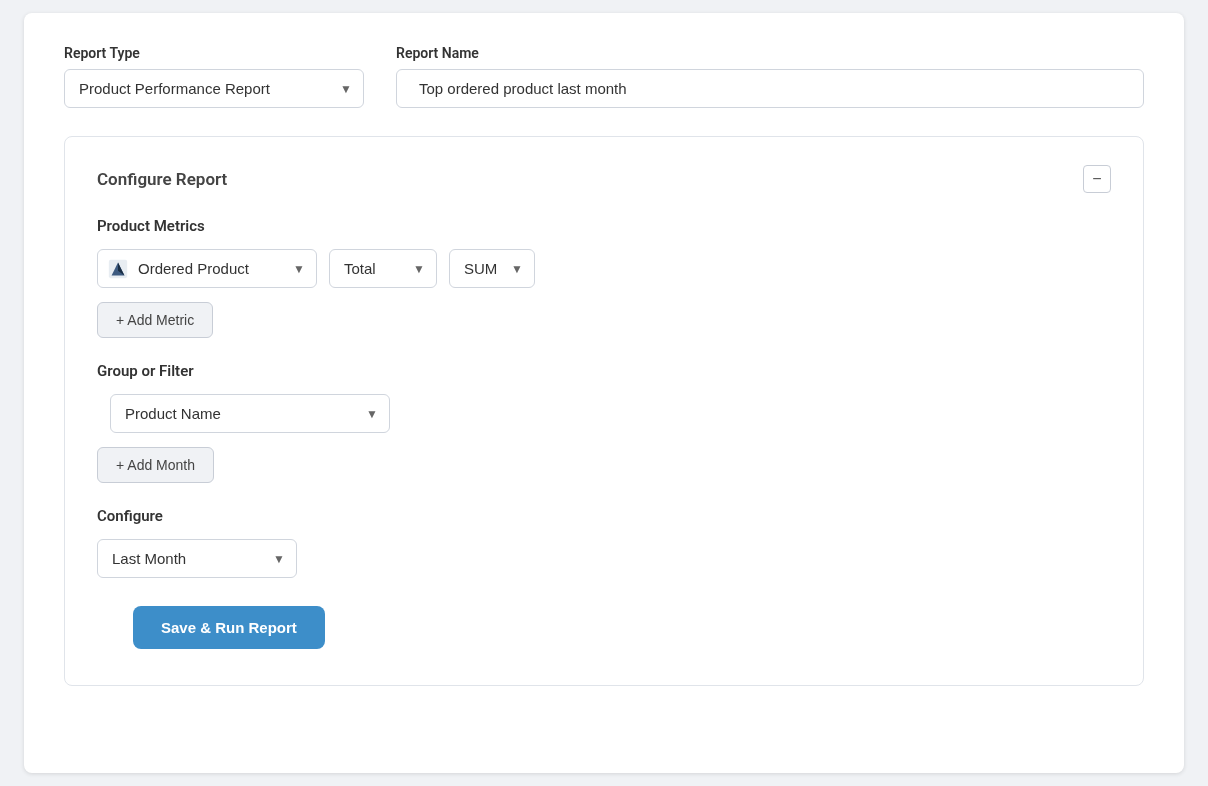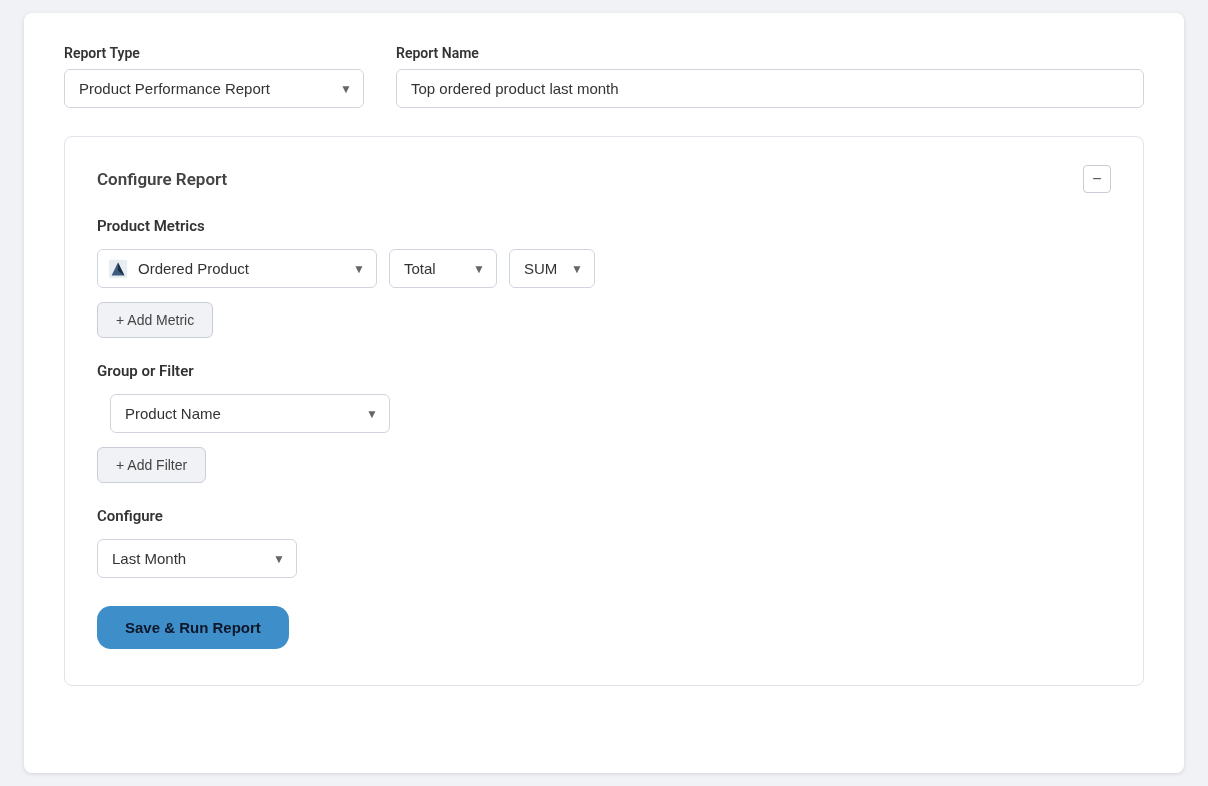--- a/index.html
+++ b/index.html
@@ -87,21 +87,21 @@
       transform: translateY(-50%);
       pointer-events: none;
       color: #666;
       font-size: 12px;
     }
 
     .report-name-input {
       width: 100%;
       border: 1px solid #d0d5dd;
       border-radius: 6px;
-      padding: 10px 14px;
+      padding: 10px 22px;
       font-size: 15px;
       color: #333;
       outline: none;
     }
 
     .configure-section {
       border: 1px solid #e0e4ea;
       border-radius: 8px;
       padding: 28px 32px 36px;
     }
@@ -165,21 +165,21 @@
       align-items: center;
     }
 
     .metric-icon svg {
       width: 22px;
       height: 22px;
     }
 
     .metric-select-with-icon select {
       padding-left: 40px;
-      width: 280px;
+      width: 220px;
     }
 
     .add-btn {
       background: #f0f2f5;
       border: 1px solid #c8cdd6;
       border-radius: 6px;
       padding: 9px 18px;
       font-size: 14px;
       font-weight: 500;
       color: #444;
@@ -209,27 +209,28 @@
     .timeframe-section {
       margin-bottom: 28px;
     }
 
     .timeframe-select {
       width: 200px;
     }
 
     .save-run-btn {
       background: #3d8ec9;
-      color: #0f172a;
+      color: #ffffff;
       border: none;
-      border-radius: 14px;
+      border-radius: 8px;
       padding: 13px 28px;
       font-size: 15px;
       font-weight: 600;
       cursor: pointer;
+      margin-left: 36px;
     }
   </style>
 </head>
 <body>
 
 <div class="page-container">
 
   <div class="top-row">
     <div class="field-group report-type">
       <span class="field-label">Report Type</span>
@@ -314,21 +315,21 @@
           <select class="group-filter-select">
             <option>Product Name</option>
             <option>Category</option>
             <option>Brand</option>
           </select>
           <span class="chevron-icon">▼</span>
         </div>
       </div>
 
       <button class="add-btn">
-        <span>+ Add Filter</span>
+        <span>+ Add Month</span>
       </button>
     </div>
 
     
     <div class="timeframe-section">
       <div class="section-label">Configure</div>
       <div class="select-wrapper">
         <select class="timeframe-select">
           <option>Last Month</option>
           <option>Last Week</option>

